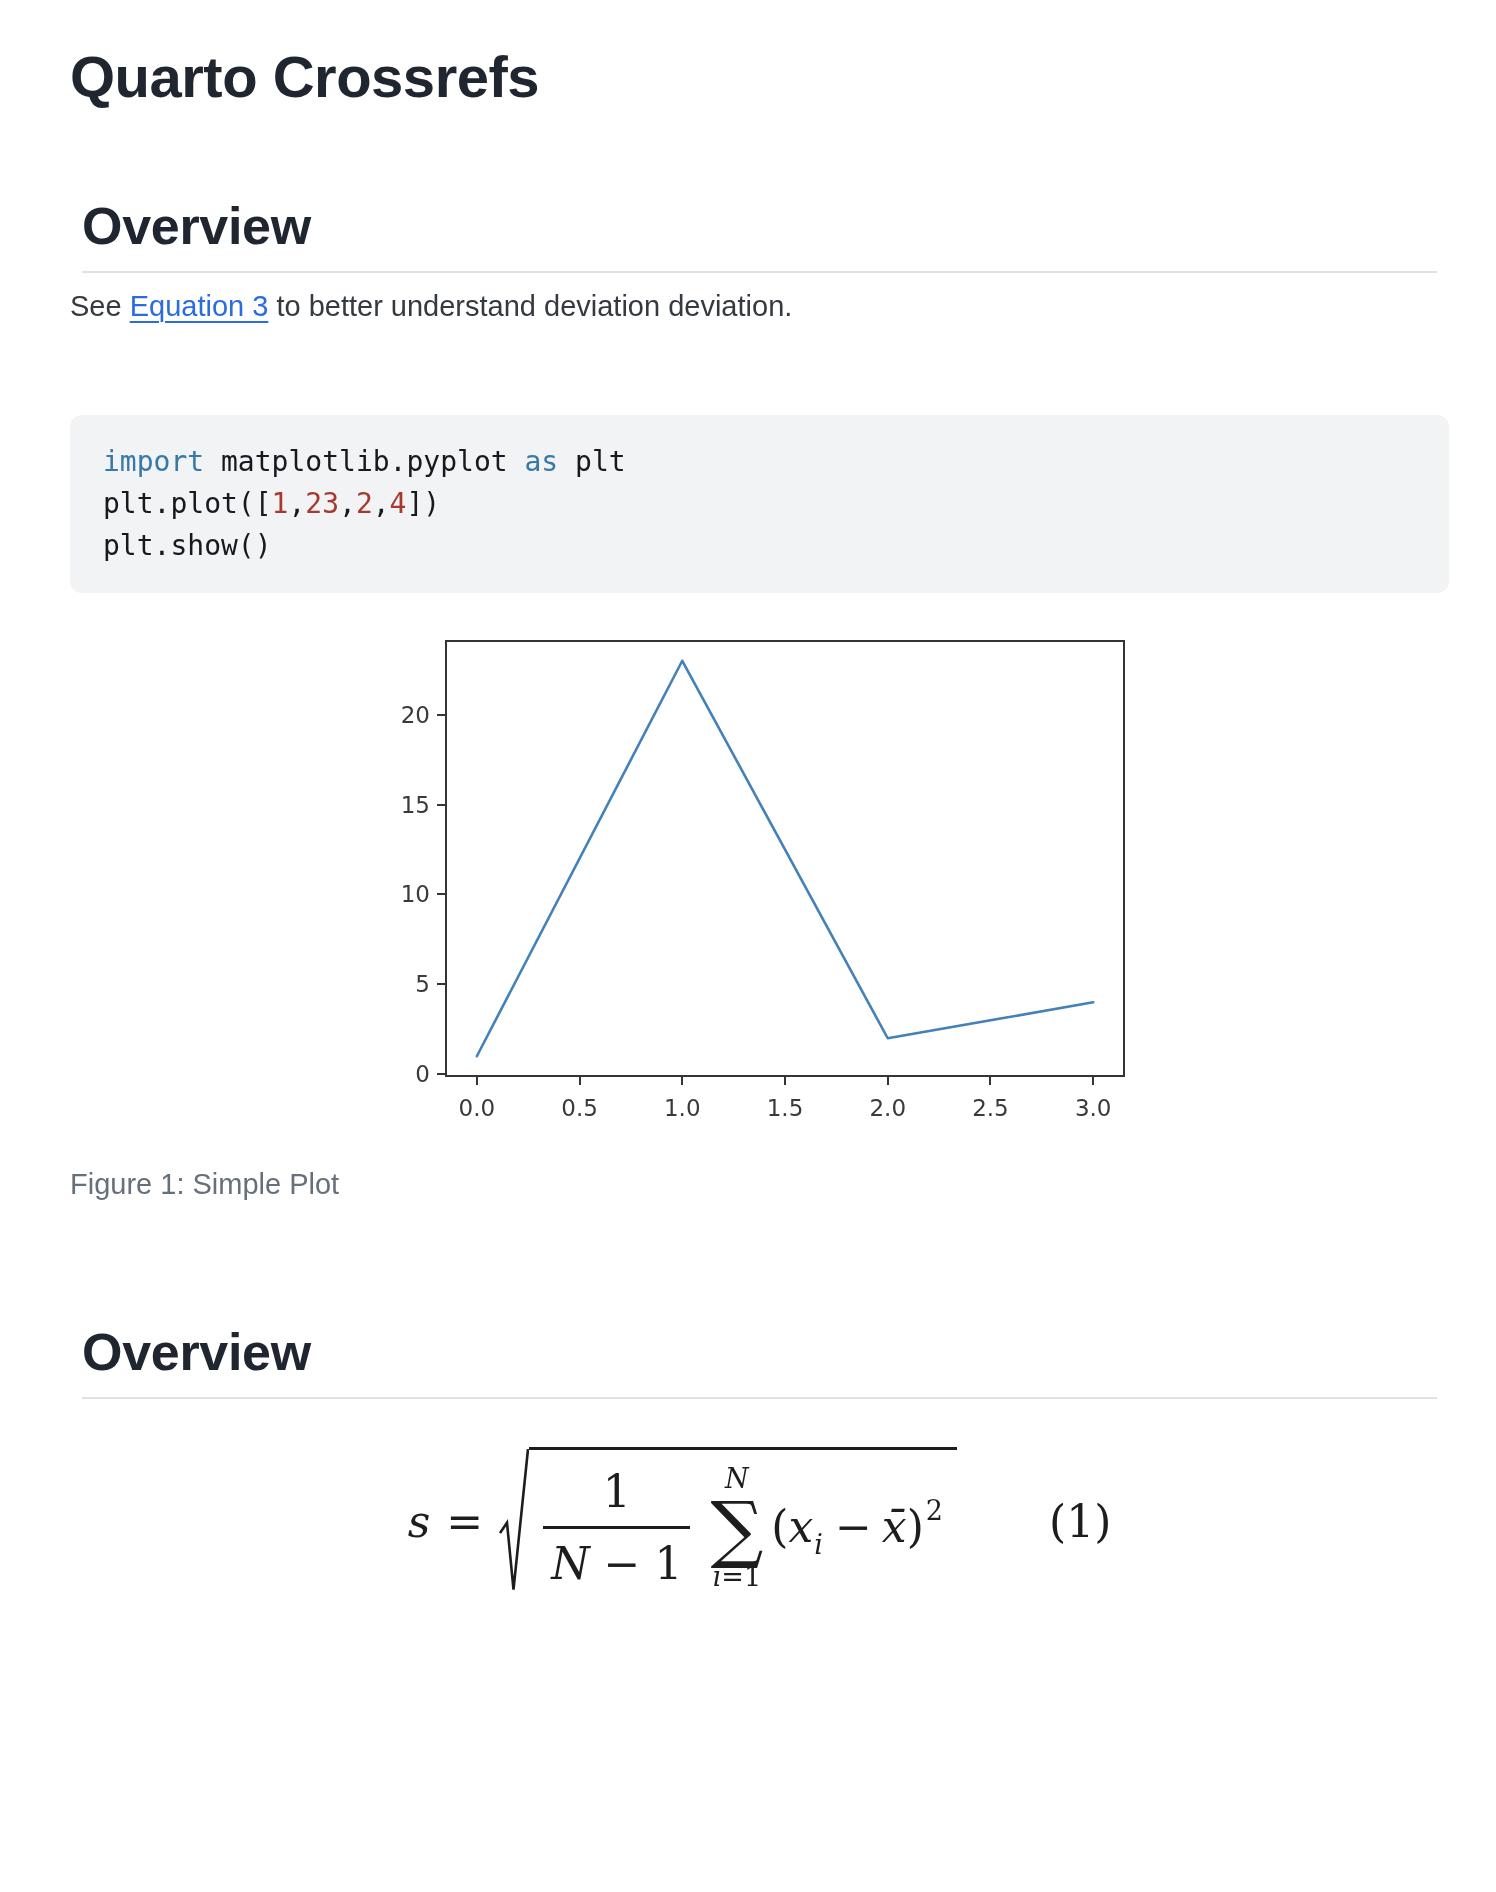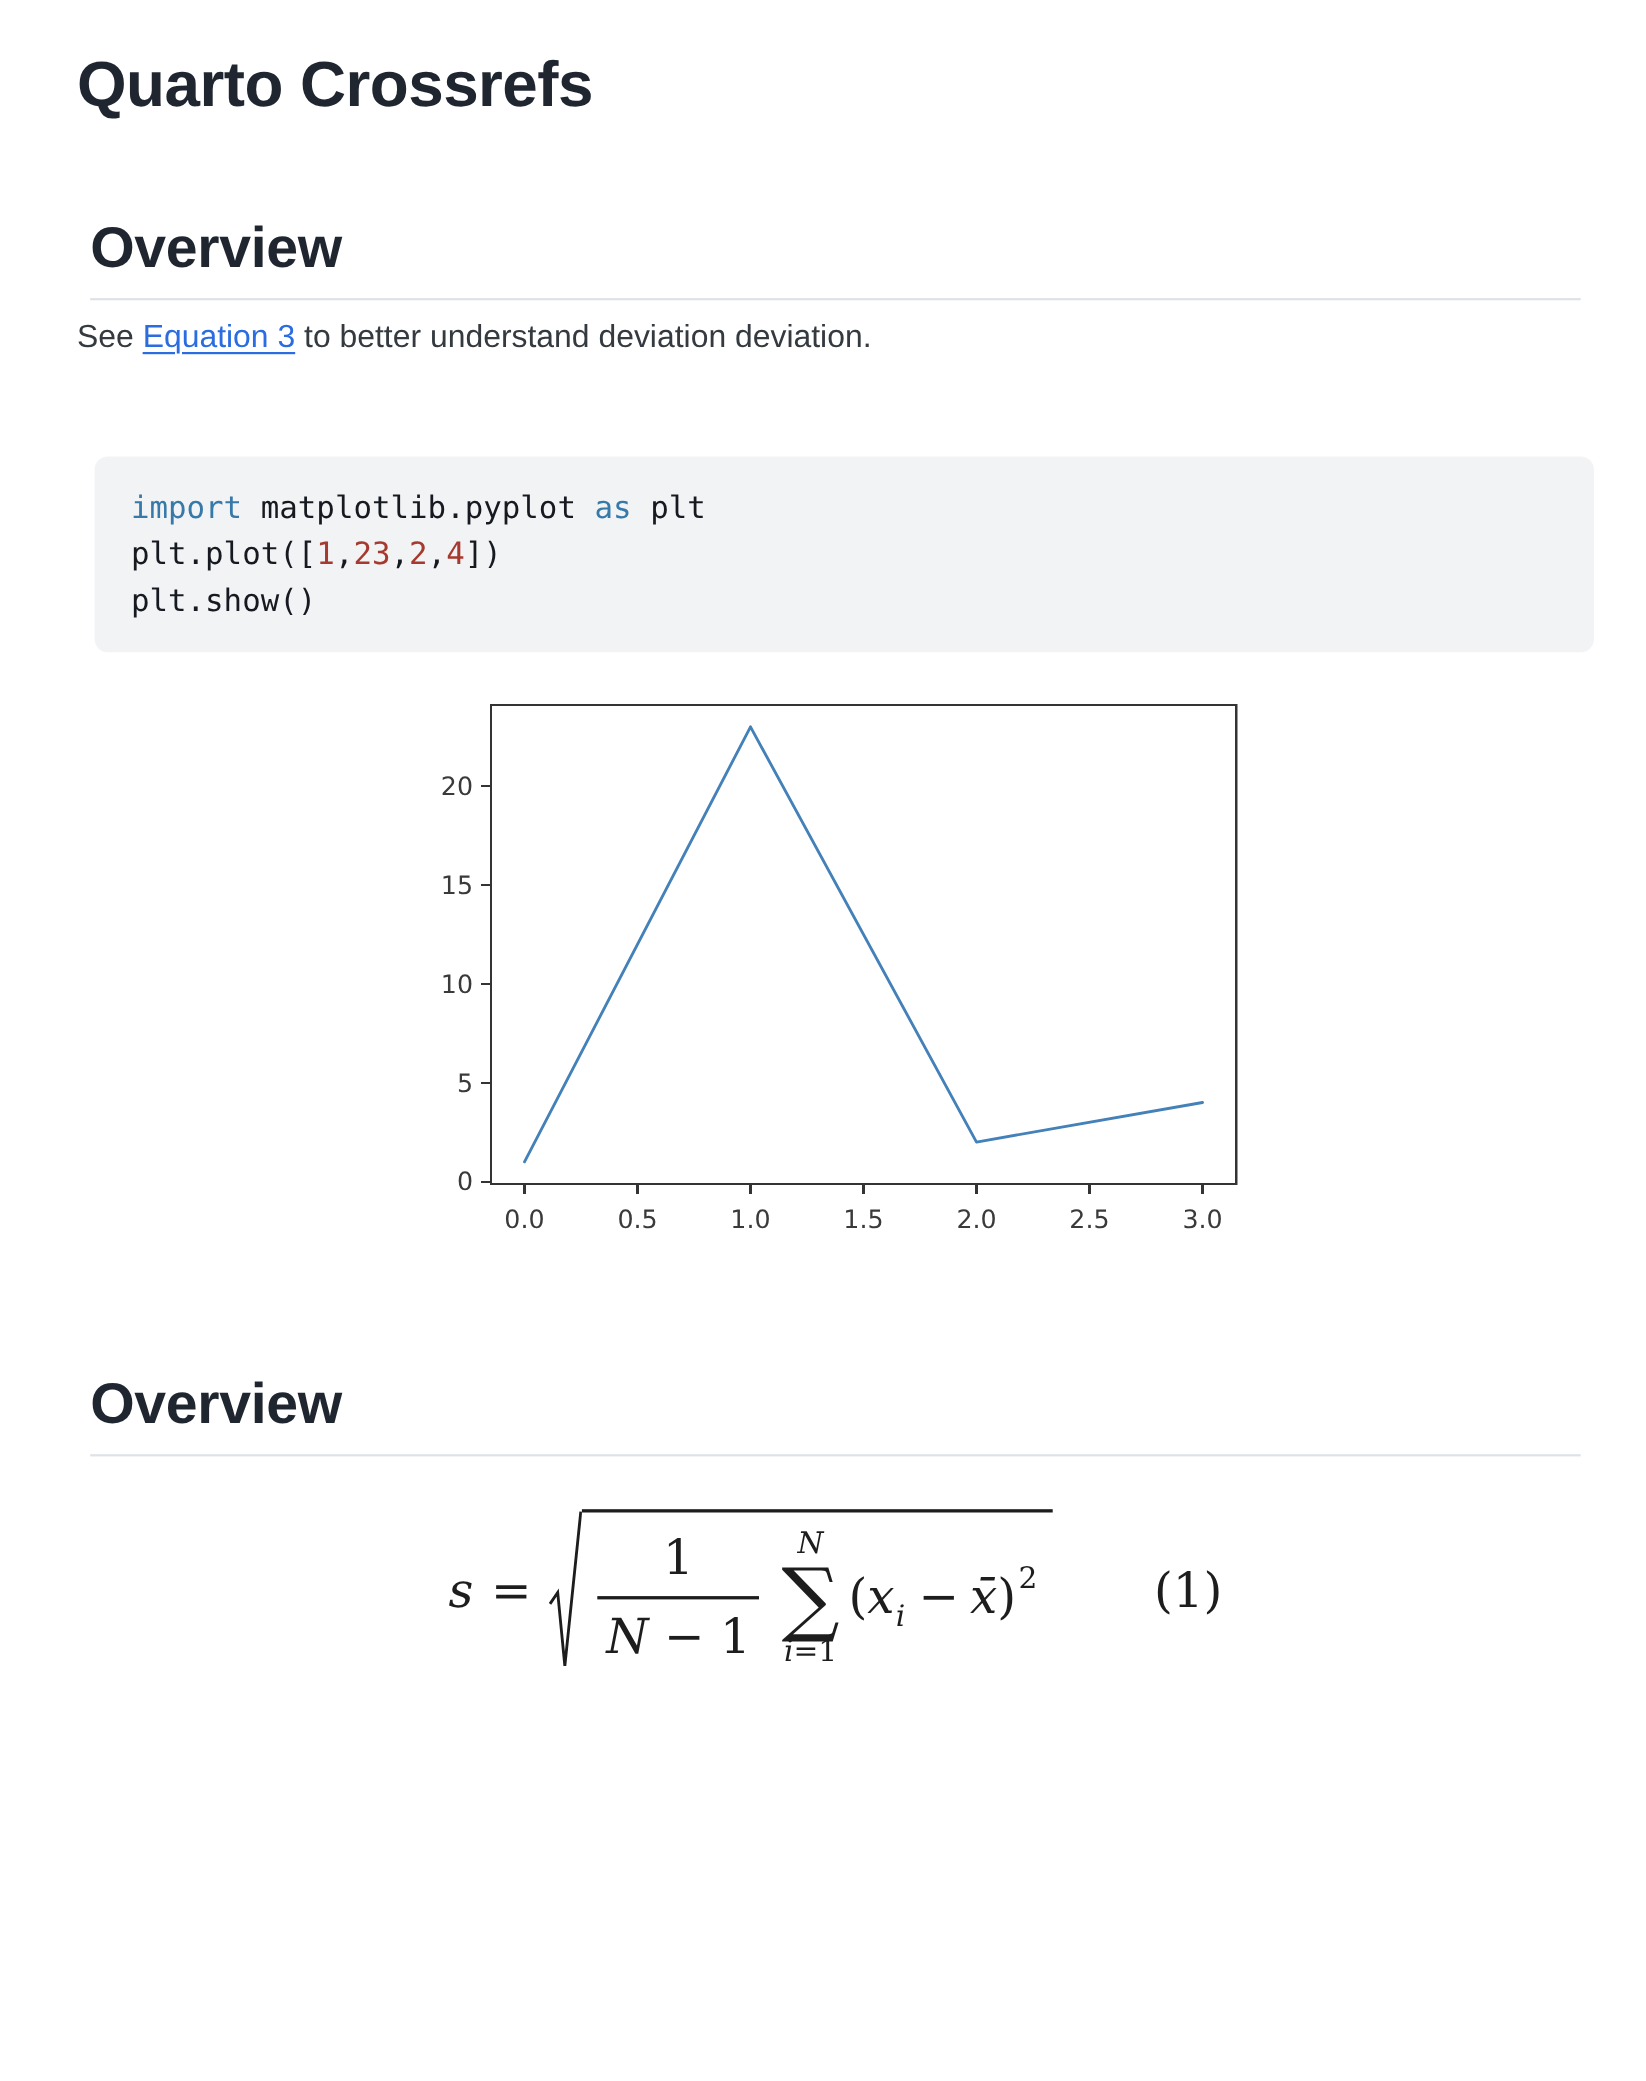--- a/index.html
+++ b/index.html
@@ -29,21 +29,20 @@
   .p-first{ margin:48px 0 40px 0; }
   .p-second{ margin:0; }
   a{ color:var(--link); text-decoration:underline; text-decoration-thickness:2px; text-underline-offset:5px; }
 
   .section-plot{ margin-top:86px; }
   .section-equation{ margin-top:120px; }
 
   .code-block{
     margin-top:36px; background:var(--code-bg); border-radius:12px;
     padding:26px 33px;
-    margin-left:16px;
   }
   .code-block pre{
     margin:0; font-family:"DejaVu Sans Mono", monospace; font-size:28px;
     line-height:1.5; color:var(--code-fg); white-space:pre;
   }
   .tok-kw{ color:var(--kw); }
   .tok-num{ color:var(--num); }
   .tok-pl{ color:var(--code-fg); }
 
   figure{ margin:33px 0 0 0; }
@@ -120,20 +119,21 @@
             <text x="36" y="366.3264462809917" text-anchor="end">5</text>
             <line x1="43" y1="268.45041322314046" x2="52" y2="268.45041322314046" stroke="#343434" stroke-width="2" shape-rendering="crispEdges"></line>
             <text x="36" y="276.45041322314046" text-anchor="end">10</text>
             <line x1="43" y1="178.57438016528926" x2="52" y2="178.57438016528926" stroke="#343434" stroke-width="2" shape-rendering="crispEdges"></line>
             <text x="36" y="186.57438016528926" text-anchor="end">15</text>
             <line x1="43" y1="88.69834710743804" x2="52" y2="88.69834710743804" stroke="#343434" stroke-width="2" shape-rendering="crispEdges"></line>
             <text x="36" y="96.69834710743804" text-anchor="end">20</text>
             <polyline points="82.81818181818181,430.2272727272727 288.27272727272725,34.772727272727295 493.7272727272727,412.25206611570246 699.1818181818182,376.301652892562" fill="none" stroke="#4381b8" stroke-width="2.6" stroke-linejoin="round" stroke-linecap="round"></polyline>
           </svg>
         </div>
+      <figcaption>Figure 1: Simple Plot</figcaption>
     </figure>
   </section>
 
   <section class="section-equation">
     <h2>Overview</h2>
 
     <div class="eq-row">
       <span class="eq-body">
         <span class="eq-lhs">s</span>
         <span class="eq-rel">=</span>

